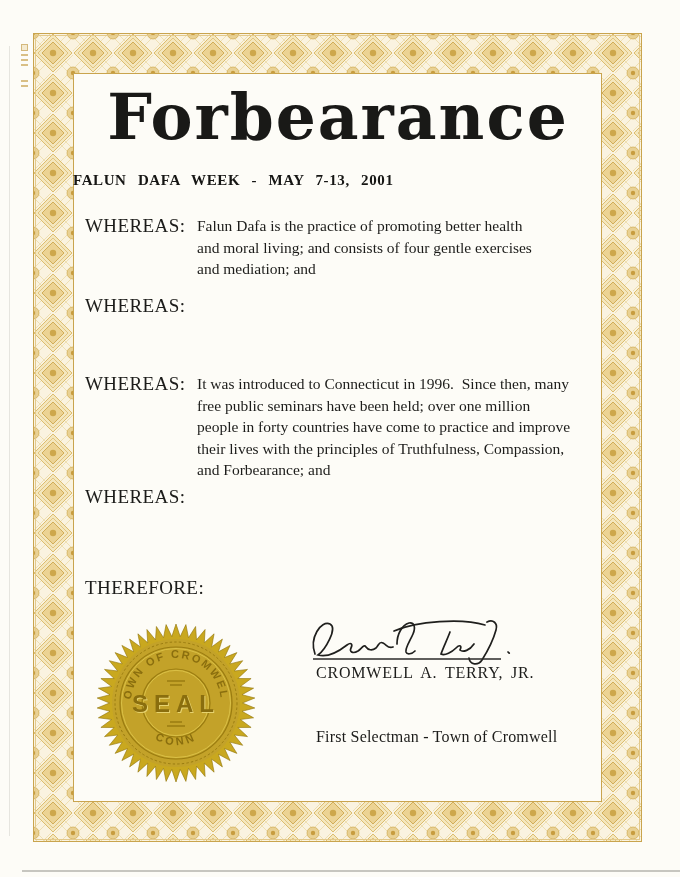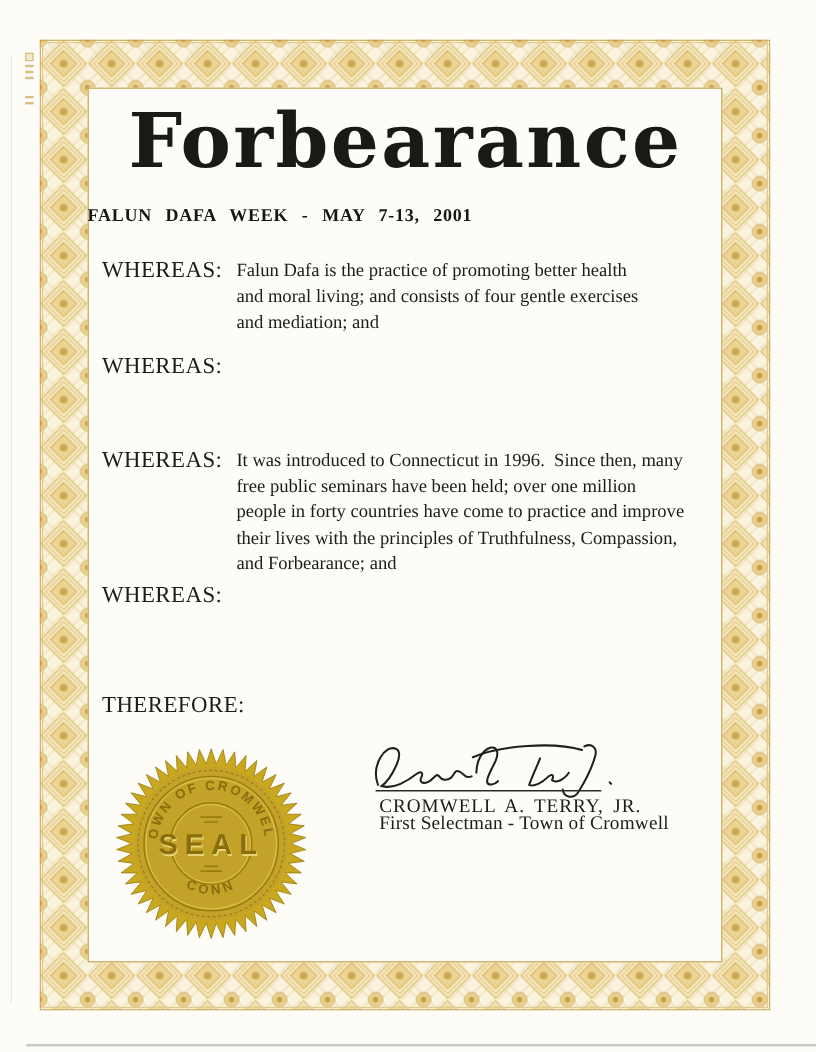--- a/index.html
+++ b/index.html
@@ -31,21 +31,21 @@
   }
   .ctext{
     margin-left:112px;font-size:15.5px;line-height:21.6px;white-space:pre;color:#1c1c1a;
   }
   .ctext .emph{font-weight:bold;font-style:italic;letter-spacing:0.4px;}
   .signature-svg{position:absolute;left:302px;top:610px;}
   .sig-name{
     position:absolute;left:316px;top:664px;font-size:16px;letter-spacing:0.8px;word-spacing:3px;color:#1c1c1a;
   }
   .sig-title{
-    position:absolute;left:316px;top:678px;font-size:16px;letter-spacing:0.2px;color:#1c1c1a;
+    position:absolute;left:316px;top:728px;font-size:16px;letter-spacing:0.2px;color:#1c1c1a;
   }
   .seal-svg{position:absolute;left:96px;top:623px;}
 </style>
 </head>
 <body>
 
 <svg class="frame-svg" width="609" height="809" viewBox="0 0 609 809">
   <defs>
     <pattern id="lace" width="40" height="40" patternUnits="userSpaceOnUse">
       <rect width="40" height="40" fill="#faf3e0"></rect>

